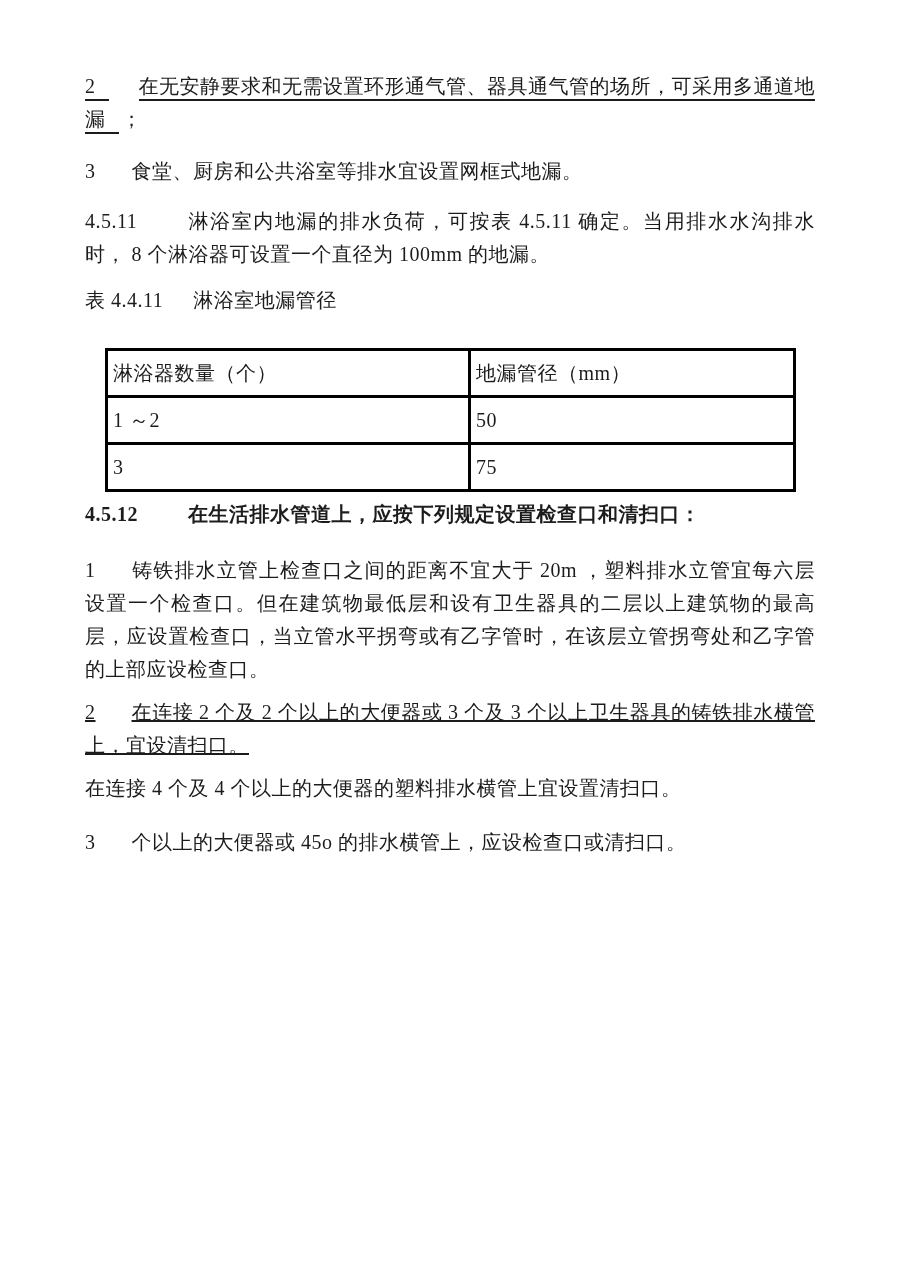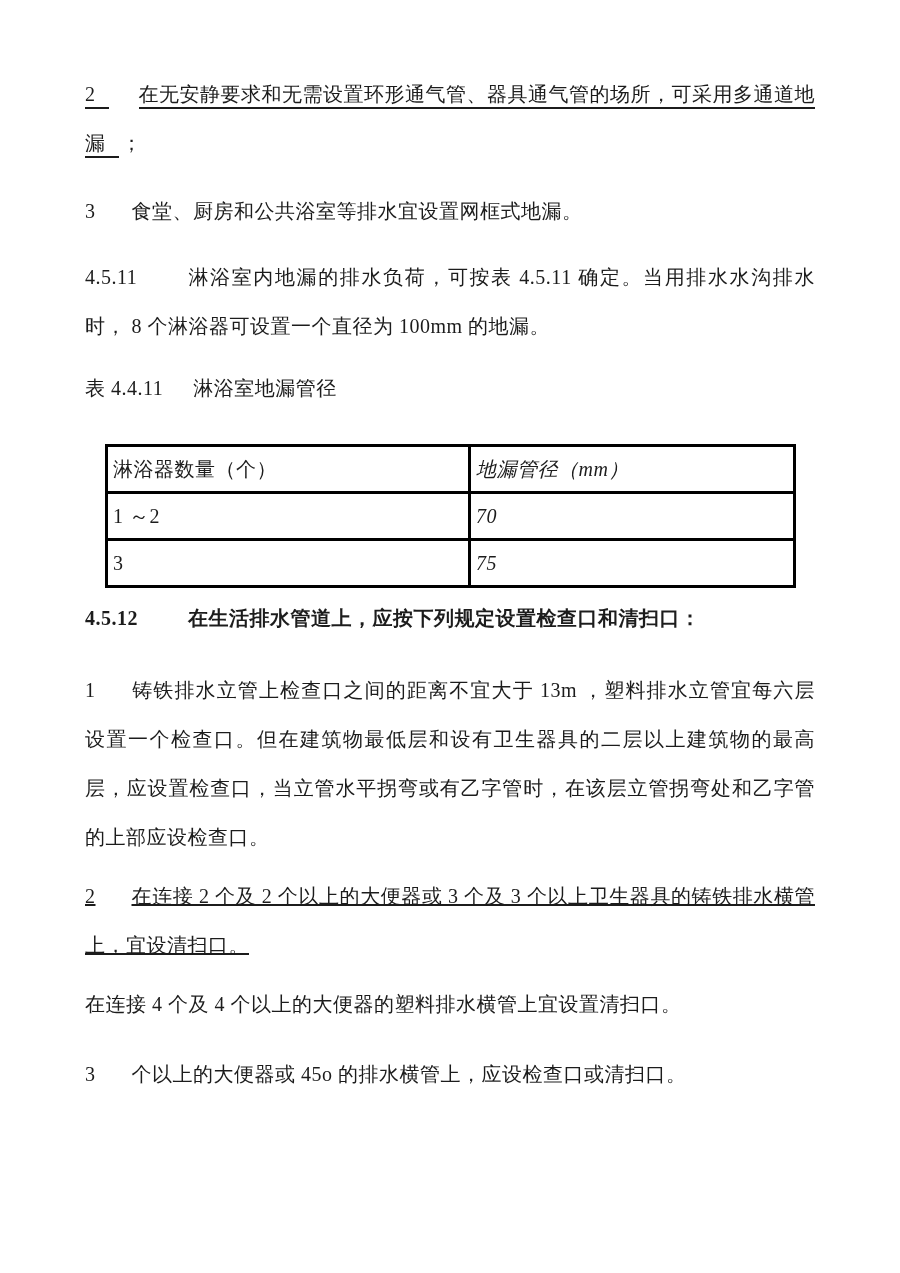--- a/index.html
+++ b/index.html
@@ -12,21 +12,21 @@
     color: #1c1c1c;
     -webkit-font-smoothing: antialiased;
   }
   .page {
     width: 900px;
     min-height: 1273px;
     background: #ffffff;
     padding: 70px 85px 60px 85px;
   }
   .para {
-    line-height: 49px;
+    line-height: 33px;
     text-align: justify;
     letter-spacing: 0.5px;
   }
   
   .m-c3     { margin-top: 19px; }
   .m-c4510a { margin-top: 19px; }
   .m-c4511  { margin-top: 17px; }
   .m-cap    { margin-top: 13px; }
   .m-c4512  { margin-top: 6px; font-weight: bold;  }
   .m-i1     { margin-top: 23px; }
@@ -56,21 +56,21 @@
   table.drain-table td {
     border: 3px solid #000000;
     height: 47px;
     padding: 2px 4px 2px 5px;
     vertical-align: middle;
     font-size: 20px;
     letter-spacing: 0.5px;
     background: #ffffff;
   }
   td.col-fixtures { width: 363px; }
-  td.col-diameter { width: 325px; font-style: italic; }
+  td.col-diameter { width: 325px; }
 </style>
 </head>
 <body>
 
 <main class="page">
 
   <p class="para"><span class="u u-trail">2</span><span class="gap-md"></span><span class="u u-trail">在无安静要求和无需设置环形通气管、器具通气管的场所，可采用多通道地漏</span><span class="suffix">；</span></p>
 
   <p class="para m-c3"><span>3</span><span class="gap-sm"></span><span>食堂、厨房和公共浴室等排水宜设置网框式地漏。</span></p>
 
@@ -80,32 +80,32 @@
   <p class="para m-cap"><span>表 4.4.11</span><span class="gap-md"></span><span>淋浴室地漏管径</span></p>
 
   <table class="drain-table">
     <tbody>
       <tr>
         <td class="col-fixtures">淋浴器数量（个）</td>
         <td class="col-diameter">地漏管径（mm）</td>
       </tr>
       <tr>
         <td class="col-fixtures">1 ～2</td>
-        <td class="col-diameter">70</td>
+        <td class="col-diameter">50</td>
       </tr>
       <tr>
         <td class="col-fixtures">3</td>
         <td class="col-diameter">75</td>
       </tr>
     </tbody>
   </table>
 
   <p class="para m-c4512"><span>4.5.12</span><span class="gap-lg"></span><span>在生活排水管道上，应按下列规定设置检查口和清扫口：</span></p>
 
-  <p class="para m-i1"><span>1</span><span class="gap-sm"></span><span>铸铁排水立管上检查口之间的距离不宜大于 13m ，塑料排水立管宜每六层设置一个检查口。但在建筑物最低层和设有卫生器具的二层以上建筑物的最高层，应设置检查口，当立管水平拐弯或有乙字管时，在该层立管拐弯处和乙字管的上部应设检查口。</span></p>
+  <p class="para m-i1"><span>1</span><span class="gap-sm"></span><span>铸铁排水立管上检查口之间的距离不宜大于 20m ，塑料排水立管宜每六层设置一个检查口。但在建筑物最低层和设有卫生器具的二层以上建筑物的最高层，应设置检查口，当立管水平拐弯或有乙字管时，在该层立管拐弯处和乙字管的上部应设检查口。</span></p>
 
   <p class="para m-i2"><span>2</span><span class="gap-sm"></span><span>在连接 2 个及 2 个以上的大便器或 3 个及 3 个以上卫生器具的铸铁排水横管上，宜设清扫口。</span></p>
 
   <p class="para m-p44"><span>在连接 4 个及 4 个以上的大便器的塑料排水横管上宜设置清扫口。</span></p>
 
   <p class="para m-i3"><span>3</span><span class="gap-sm"></span><span>个以上的大便器或 45o 的排水横管上，应设检查口或清扫口。</span></p>
 
 </main>
 
 </body></html>

